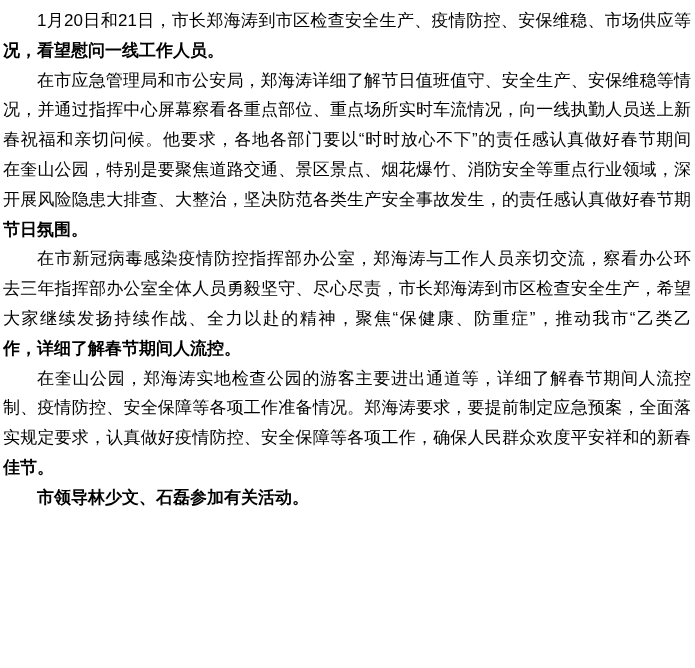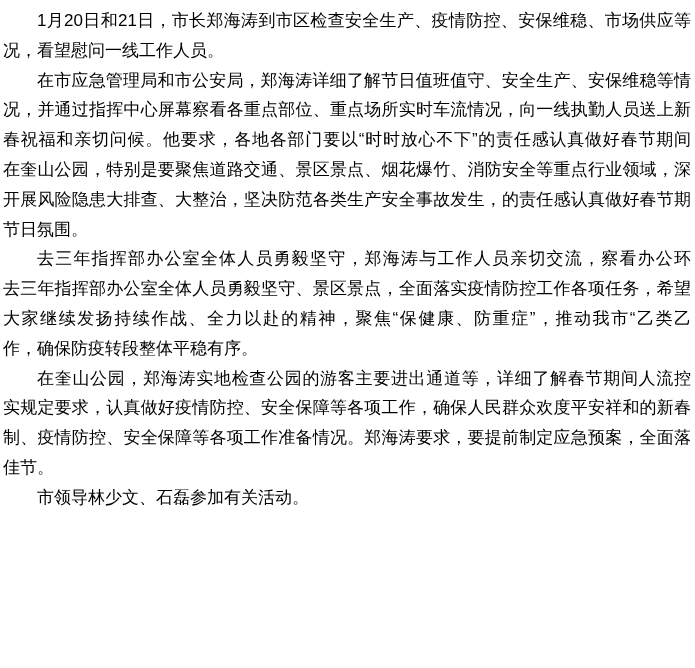--- a/index.html
+++ b/index.html
@@ -30,20 +30,21 @@
     text-align: justify;
     text-align-last: justify;
     overflow: hidden;
     letter-spacing: 0;
   }
   .line.first {
     text-indent: 2em;
   }
   .line.last {
     text-align-last: left;
+    font-weight: bold;
   }
 </style>
 </head>
 <body>
 
 <div class="page">
 
   <div class="para">
     <div class="line first">1月20日和21日，市长郑海涛到市区检查安全生产、疫情防控、安保维稳、市场供应等情</div>
     <div class="line last">况，看望慰问一线工作人员。</div>
@@ -52,31 +53,31 @@
   <div class="para">
     <div class="line first">在市应急管理局和市公安局，郑海涛详细了解节日值班值守、安全生产、安保维稳等情</div>
     <div class="line">况，并通过指挥中心屏幕察看各重点部位、重点场所实时车流情况，向一线执勤人员送上新</div>
     <div class="line">春祝福和亲切问候。他要求，各地各部门要以“时时放心不下”的责任感认真做好春节期间</div>
     <div class="line">在奎山公园，特别是要聚焦道路交通、景区景点、烟花爆竹、消防安全等重点行业领域，深入</div>
     <div class="line">开展风险隐患大排查、大整治，坚决防范各类生产安全事故发生，的责任感认真做好春节期间</div>
     <div class="line last">节日氛围。</div>
   </div>
 
   <div class="para">
-    <div class="line first">去三年指挥部办公室全体人员勇毅坚守，郑海涛与工作人员亲切交流，察看办公环</div>
-    <div class="line">去三年指挥部办公室全体人员勇毅坚守、景区景点，全面落实疫情防控工作各项任务，希望</div>
+    <div class="line first">在市新冠病毒感染疫情防控指挥部办公室，郑海涛与工作人员亲切交流，察看办公环</div>
+    <div class="line">去三年指挥部办公室全体人员勇毅坚守、尽心尽责，市长郑海涛到市区检查安全生产，希望</div>
     <div class="line">大家继续发扬持续作战、全力以赴的精神，聚焦“保健康、防重症”，推动我市“乙类乙</div>
-    <div class="line last">作，确保防疫转段整体平稳有序。</div>
+    <div class="line last">作，详细了解春节期间人流控。</div>
   </div>
 
 
   <div class="para">
     <div class="line first">在奎山公园，郑海涛实地检查公园的游客主要进出通道等，详细了解春节期间人流控</div>
+    <div class="line">制、疫情防控、安全保障等各项工作准备情况。郑海涛要求，要提前制定应急预案，全面落</div>
     <div class="line">实规定要求，认真做好疫情防控、安全保障等各项工作，确保人民群众欢度平安祥和的新春</div>
-    <div class="line">制、疫情防控、安全保障等各项工作准备情况。郑海涛要求，要提前制定应急预案，全面落</div>
     <div class="line last">佳节。</div>
   </div>
 
   <div class="para">
     <div class="line first last">市领导林少文、石磊参加有关活动。</div>
   </div>
 
 </div>
 
 </body></html>

